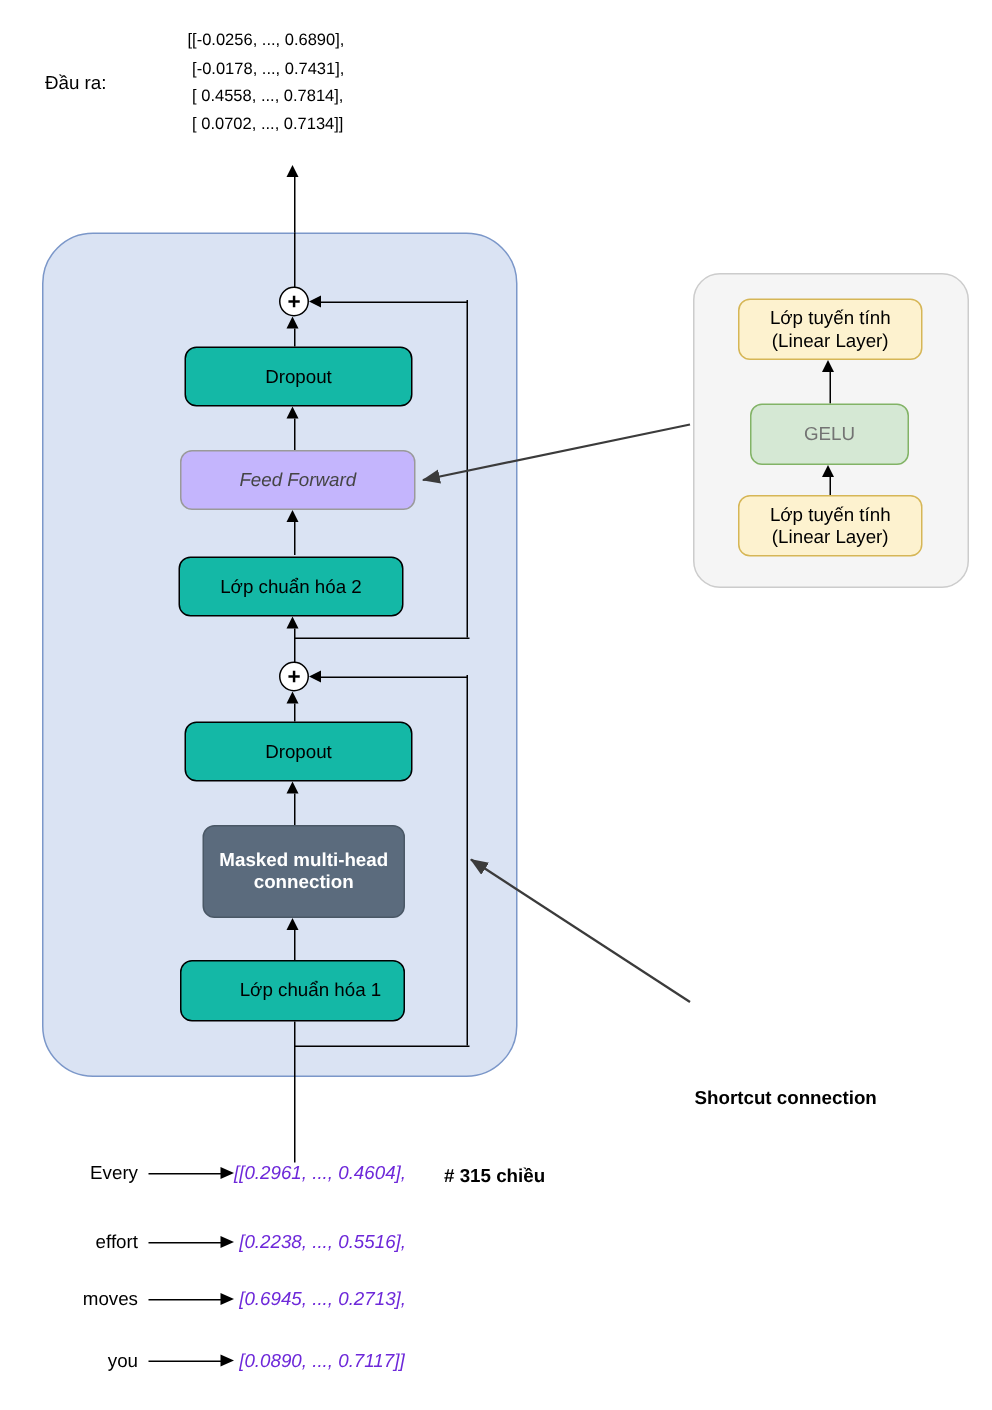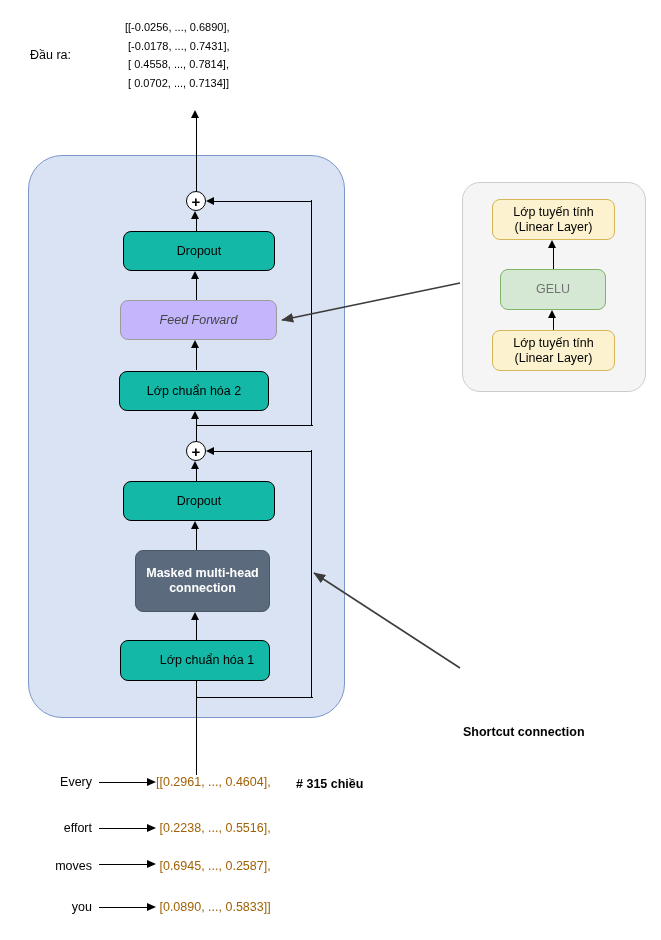--- a/index.html
+++ b/index.html
@@ -157,21 +157,22 @@
   
   .token-word {
     font-size: 12.5px;
     text-align: right;
     width: 74px;
     color: #000;
   }
   .token-vector {
     font-size: 12.5px;
     white-space: pre;
-    color: #a16207;
+    color: #6d28d9;
+    font-style: italic;
   }
   .token-arrow-line {
     background: #000000;
     height: 1.4px;
     width: 50px;
   }
   #dim-comment {
     left: 296px; top: 777px;
     font-size: 12.5px;
     font-weight: bold;
@@ -308,31 +309,31 @@
 
 <div class="abs" style="left:18px; top:821px; display:flex; align-items:center;">
   <span class="token-word">effort</span>
   <span style="position:relative; width:64px; height:10px; display:inline-block;">
     <span class="token-arrow-line abs" style="left:7px; top:5px;"></span>
     <span class="arrow-right-sm abs" style="left:55px; top:0.5px;"></span>
   </span>
   <span class="token-vector"> [0.2238, ..., 0.5516],</span>
 </div>
 
-<div class="abs" style="left:18px; top:859px; display:flex; align-items:flex-start;">
+<div class="abs" style="left:18px; top:859px; display:flex; align-items:center;">
   <span class="token-word">moves</span>
   <span style="position:relative; width:64px; height:10px; display:inline-block;">
     <span class="token-arrow-line abs" style="left:7px; top:5px;"></span>
     <span class="arrow-right-sm abs" style="left:55px; top:0.5px;"></span>
   </span>
-  <span class="token-vector"> [0.6945, ..., 0.2587],</span>
+  <span class="token-vector"> [0.6945, ..., 0.2713],</span>
 </div>
 
 <div class="abs" style="left:18px; top:900px; display:flex; align-items:center;">
   <span class="token-word">you</span>
   <span style="position:relative; width:64px; height:10px; display:inline-block;">
     <span class="token-arrow-line abs" style="left:7px; top:5px;"></span>
     <span class="arrow-right-sm abs" style="left:55px; top:0.5px;"></span>
   </span>
-  <span class="token-vector"> [0.0890, ..., 0.5833]]</span>
+  <span class="token-vector"> [0.0890, ..., 0.7117]]</span>
 </div>
 
 <div class="abs" id="dim-comment"># 315 chiều</div>
 
 </body></html>

